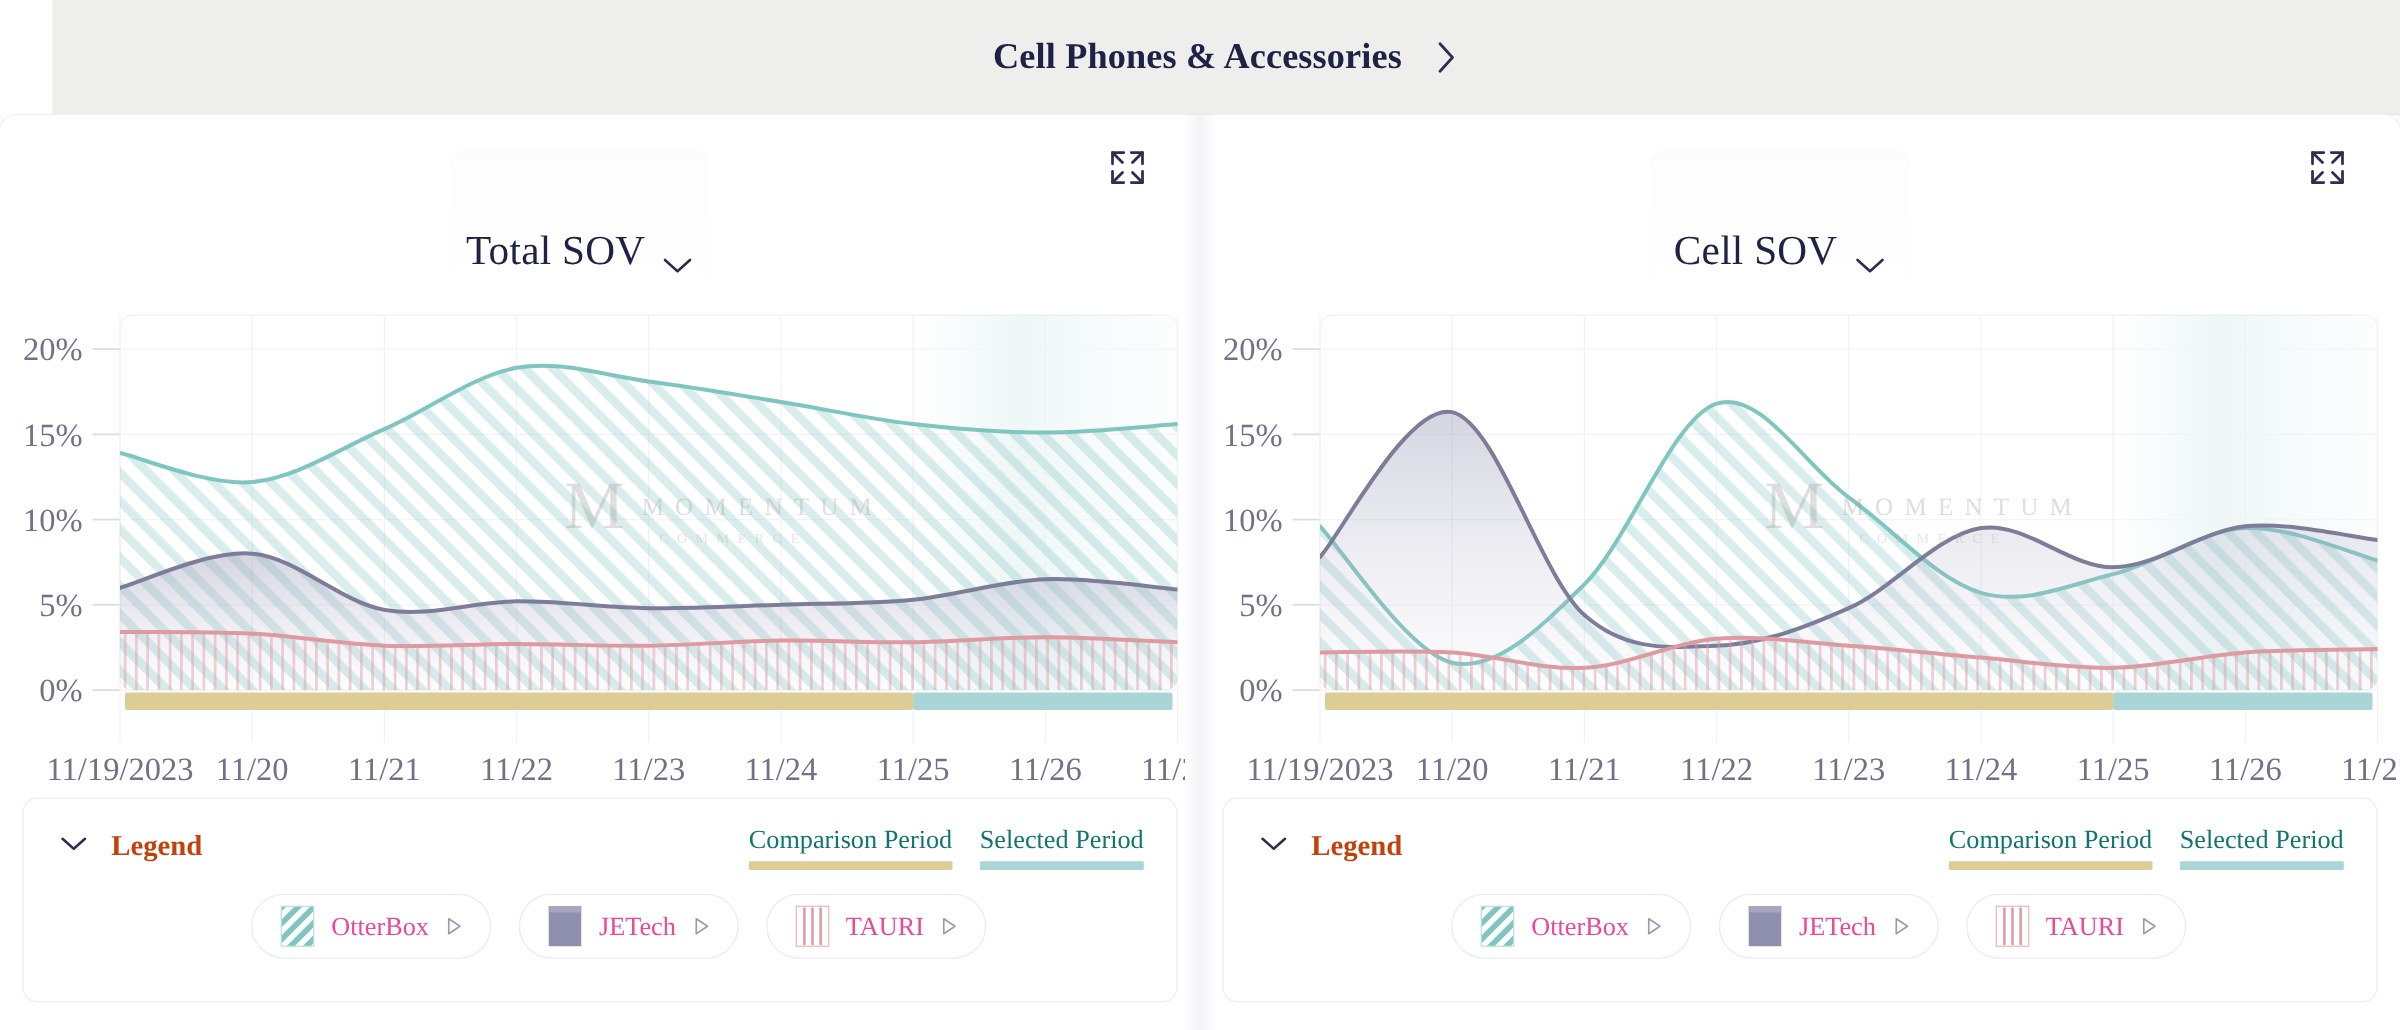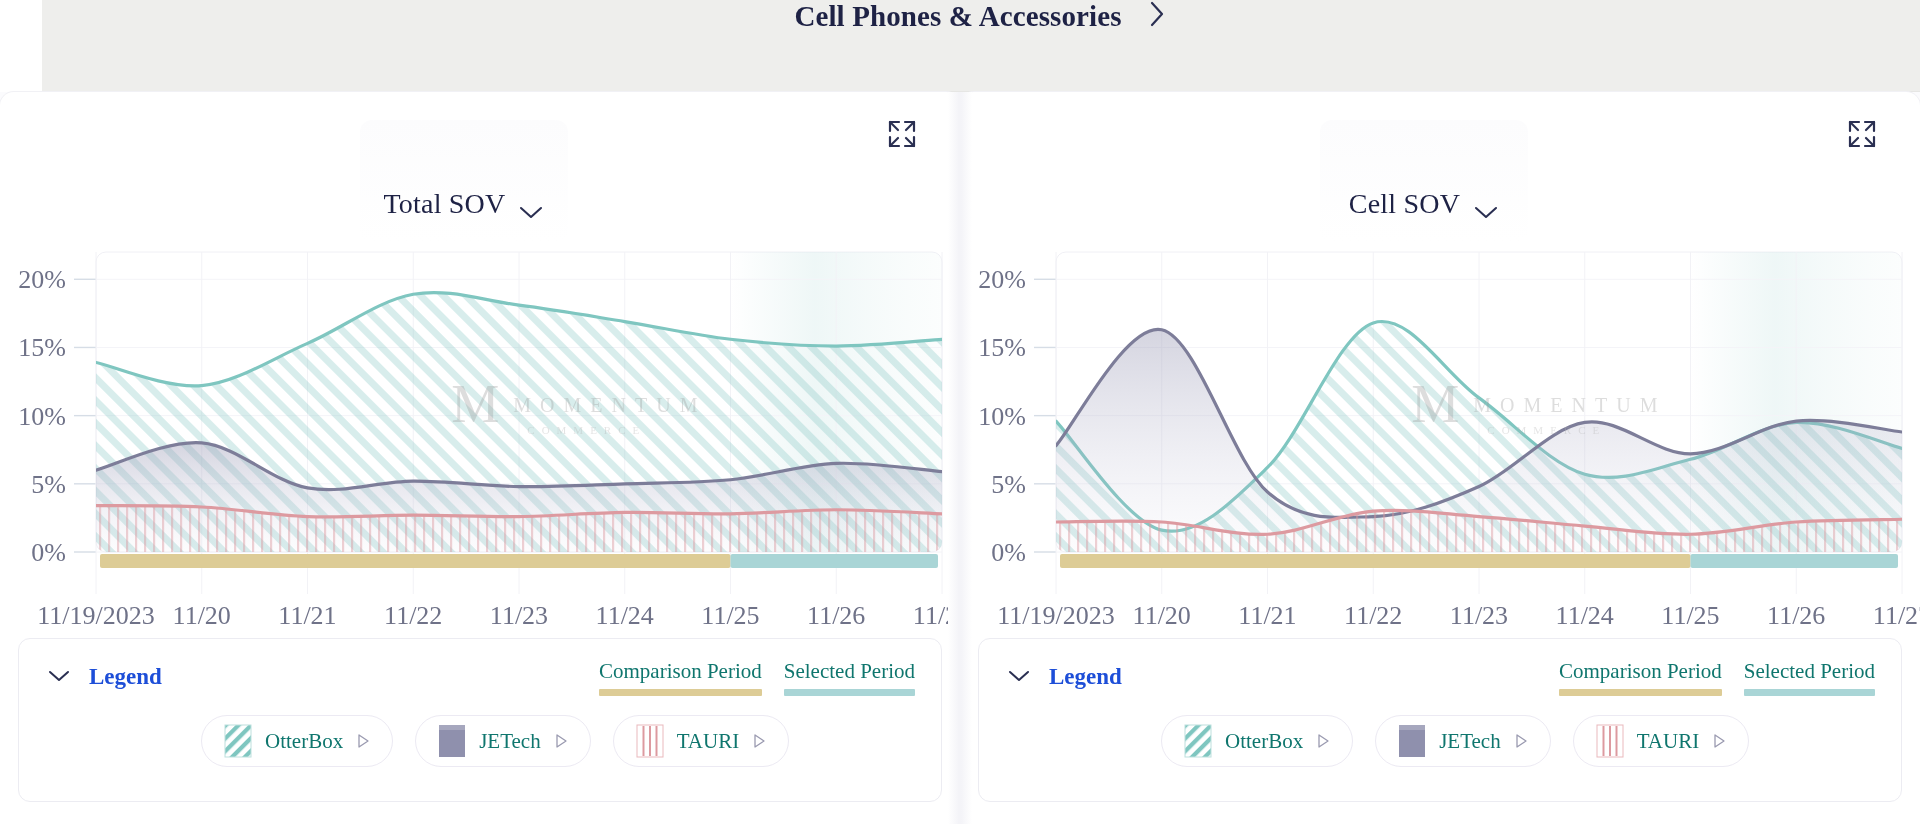--- a/index.html
+++ b/index.html
@@ -8,20 +8,21 @@
     background: #ffffff;
     font-family: "Liberation Serif", "DejaVu Serif", serif;
     overflow: hidden;
   }
 
   
   .breadcrumb-bar {
     height: 92px;
     background: #eeeeec;
     display: flex;
+    align-items: center;
     justify-content: center;
     gap: 26px;
     border-bottom: 1px solid #e6e6e4;
     margin-left: 42px;
   }
   .crumb {
     font-size: 29px;
     font-weight: bold;
     color: #1e2245;
     letter-spacing: .1px;
@@ -72,21 +73,21 @@
     background: linear-gradient(to bottom, #fcfcfd 0%, #ffffff 100%);
     border-radius: 12px;
     display: flex;
     align-items: flex-end;
     justify-content: center;
     padding-bottom: 22px;
     gap: 13px;
     cursor: pointer;
   }
   .metric-select .label {
-    font-size: 28px;
+    font-size: 33px;
     color: #1e2245;
     letter-spacing: .2px;
   }
   .chev { display:block; }
   .expand-btn {
     position: absolute;
     top: 26px;
     right: 42px;
     width: 32px; height: 32px;
     cursor: pointer;
@@ -117,21 +118,21 @@
     align-items: center;
     padding: 0 28px;
   }
   .legend-toggle {
     display: flex; align-items: center; gap: 18px;
     cursor: pointer;
   }
   .legend-title {
     font-size: 23px;
     font-weight: bold;
-    color: #1d4ed8;
+    color: #c2410c;
   }
   .period-keys {
     position: absolute;
     right: 26px; top: 20px;
     display: flex;
     gap: 22px;
   }
   .period-key { cursor: pointer; }
   .period-key .pk-text {
     font-size: 21px;
@@ -158,21 +159,21 @@
     display: flex;
     align-items: center;
     gap: 13px;
     padding: 0 22px;
     background: #fff;
     cursor: pointer;
   }
   .chip-swatch { width: 28px; height: 34px; flex: 0 0 auto; }
   .chip-label {
     font-size: 21px;
-    color: #0f766e;
+    color: #ec4899;
     white-space: nowrap;
   }
   .chip-tri { width: 14px; height: 16px; flex: 0 0 auto; }
 </style>
 </head>
 <body>
 
 <div class="breadcrumb-bar">
   <span class="crumb">Cell Phones &amp; Accessories</span>
   <span class="crumb-sep">

